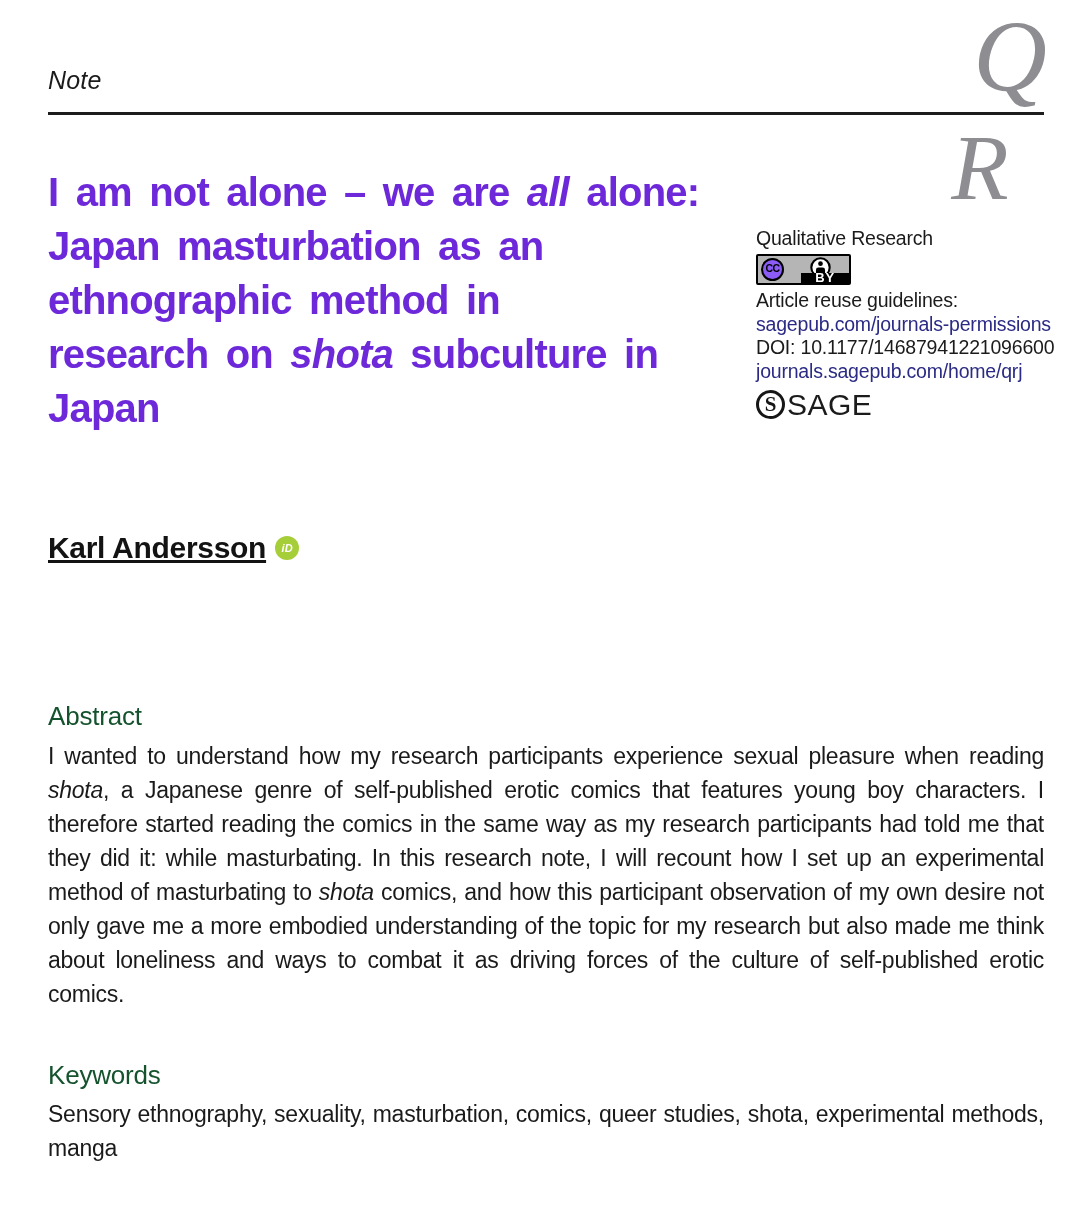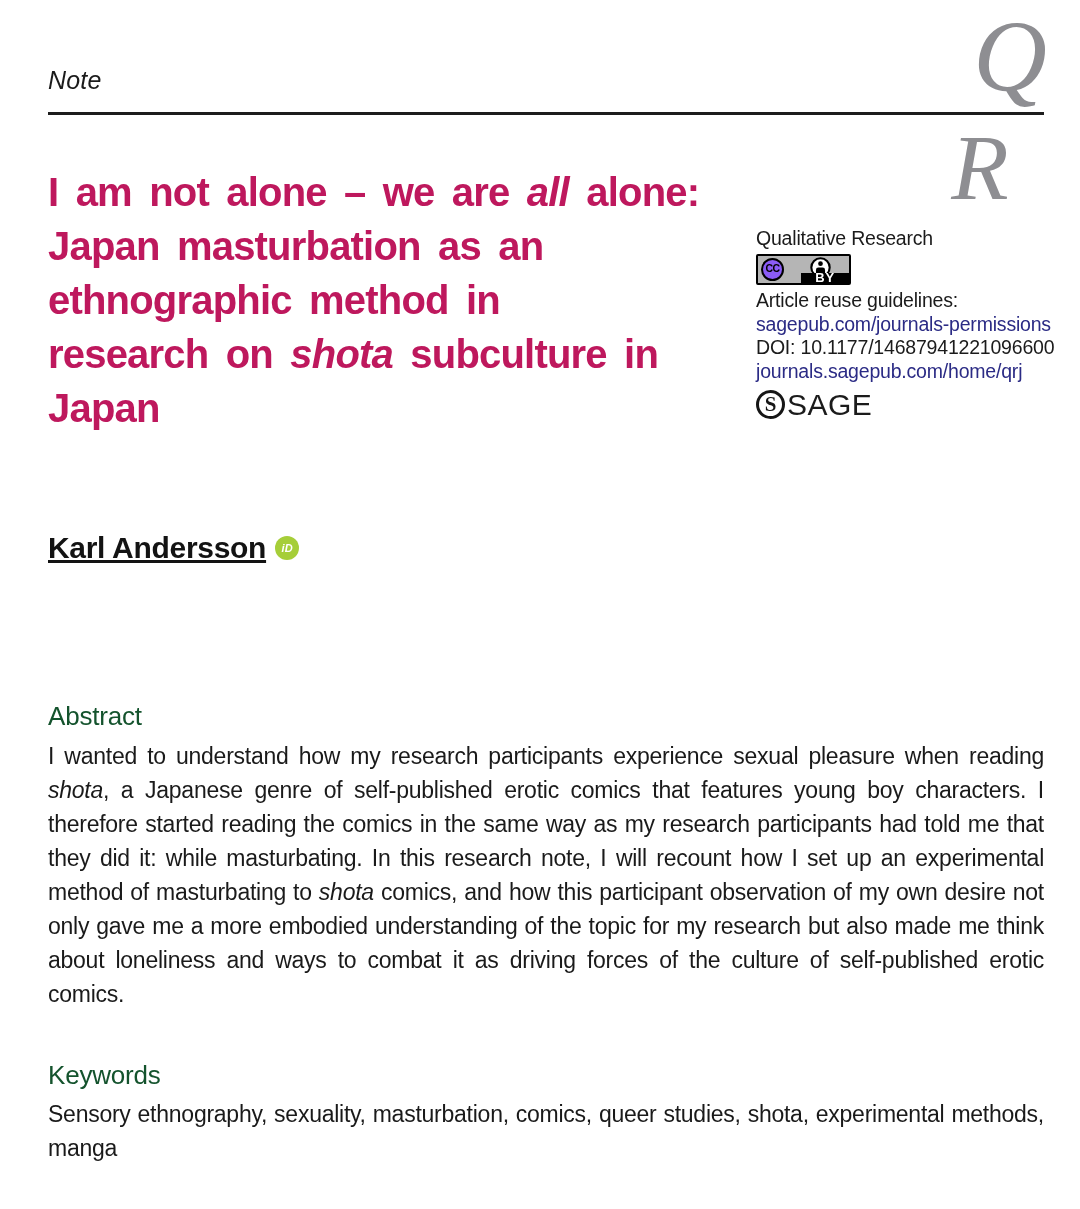--- a/index.html
+++ b/index.html
@@ -27,21 +27,21 @@
     position: absolute;
     font-family: "Liberation Serif", "DejaVu Serif", serif;
     font-style: italic; color: #8e8e92; line-height: 1;
   }
   .logo-q { top: 6px; left: 972px; width: 76px; text-align: center; font-size: 102px; }
   .logo-r { top: 120px; left: 942px; width: 76px; text-align: center; font-size: 94px; }
 
   
   .title {
     position: absolute; left: 48px; top: 165px; width: 680px;
-    font-size: 40px; font-weight: 700; color: #be185d;
+    font-size: 40px; font-weight: 700; color: #6d28d9;
     letter-spacing: -0.8px; word-spacing: 7px; line-height: 54px;
   }
   .title .tline { white-space: nowrap; }
   .title i, .rich i { font-style: italic; }
 
   
   .jinfo {
     position: absolute; left: 756px; top: 227px; width: 310px;
     font-size: 19.5px; line-height: 23.8px; color: #1b1b1b;
     letter-spacing: -0.2px;

